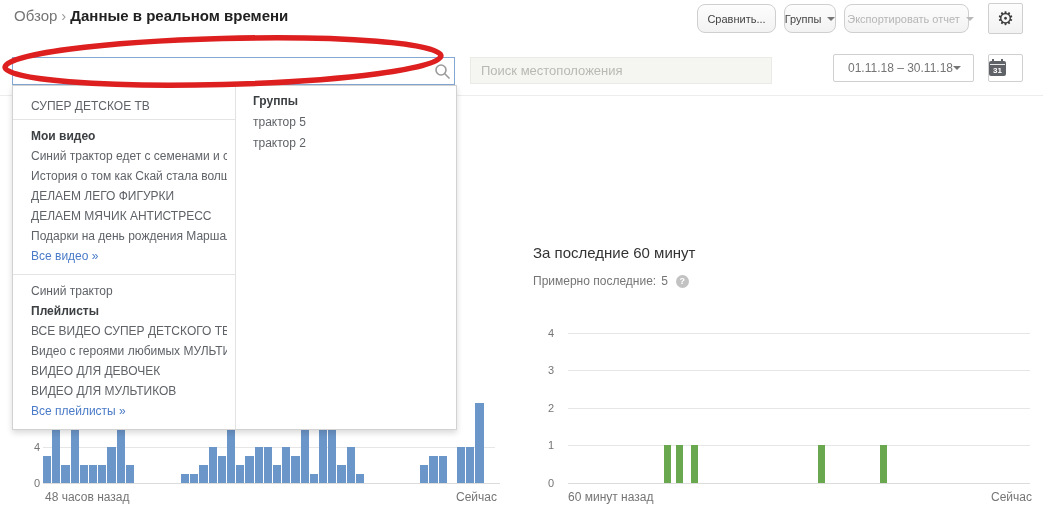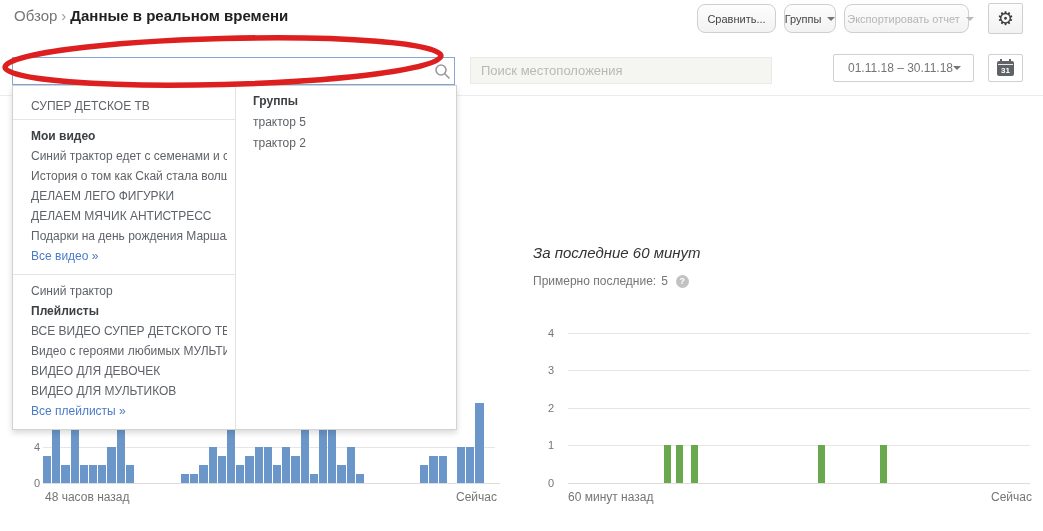--- a/index.html
+++ b/index.html
@@ -37,32 +37,32 @@
   .search-icon { position: absolute; left: 434px; top: 63px; width: 17px; height: 17px; cursor: pointer; }
   .location-input { position: absolute; left: 470px; top: 57px; width: 302px; height: 27px;
     background: #f5f5f1; border: 1px solid #eaeae6; padding: 0 10px; font-size: 13px; color: #555; outline: none; }
   input::placeholder { color: #b9b9b4; opacity: 1; }
   .date-select { position: absolute; left: 833px; top: 54px; width: 141px; height: 28px;
     background: #fff; border: 1px solid #d0d0d0; border-radius: 2px; cursor: pointer;
     display: flex; align-items: center; justify-content: space-between; padding: 0 12px 0 14px;
     font-size: 12px; color: #757575; }
   .calendar-btn { position: absolute; left: 988px; top: 54px; width: 35px; height: 28px;
     background: #fff; border: 1px solid #d0d0d0; border-radius: 2px; cursor: pointer;
-    display: flex; align-items: center; justify-content: center; }
+    display: flex; align-items: center; }
   .cal-glyph { width: 17px; height: 15px; background: #5f6368; border-radius: 2px; position: relative;
     color: #fff; font-size: 8px; font-weight: bold; text-align: center; line-height: 19px; }
   .cal-glyph::before { content: ""; position: absolute; left: 1px; right: 1px; top: 3px; height: 1px; background: rgba(255,255,255,.85); }
   .cal-glyph::after { content: ""; position: absolute; top: -2px; left: 3px; width: 2px; height: 3px;
     background: #5f6368; box-shadow: 9px 0 0 #5f6368; }
 
   .page-divider { position: absolute; left: 0; top: 95px; width: 1043px; height: 1px; background: #ececec; }
 
   
   #chart-layer { position: absolute; inset: 0; z-index: 1; }
-  .chart-title { position: absolute; left: 533px; top: 244px; font-size: 15px; color: #333; font-style: italic; }
+  .chart-title { position: absolute; left: 533px; top: 244px; font-size: 15px; color: #333; }
   .chart-subtitle { position: absolute; left: 533px; top: 274px; font-size: 12px; color: #757575; display: flex; align-items: center; gap: 5px; }
   .help-icon { width: 13px; height: 13px; border-radius: 50%; background: #c2c2c2; color: #fff;
     font-size: 9px; font-weight: bold; text-align: center; line-height: 13px; margin-left: 3px; }
   .xlabel { position: absolute; top: 490px; font-size: 12px; color: #757575; white-space: nowrap; }
 
   
   .dropdown { position: absolute; left: 12px; top: 85px; width: 445px; height: 345px;
     background: #fff; border: 1px solid #d2d2d2; box-shadow: 0 3px 6px rgba(0,0,0,0.15); z-index: 5; }
   .dd-left { position: absolute; left: 0; top: 0; width: 222px; height: 100%; padding: 10px 8px 0 18px; }
   .dd-right { position: absolute; left: 222px; top: 0; right: 0; height: 100%; border-left: 1px solid #e2e2e2; padding: 5px 8px 0 17px; }

